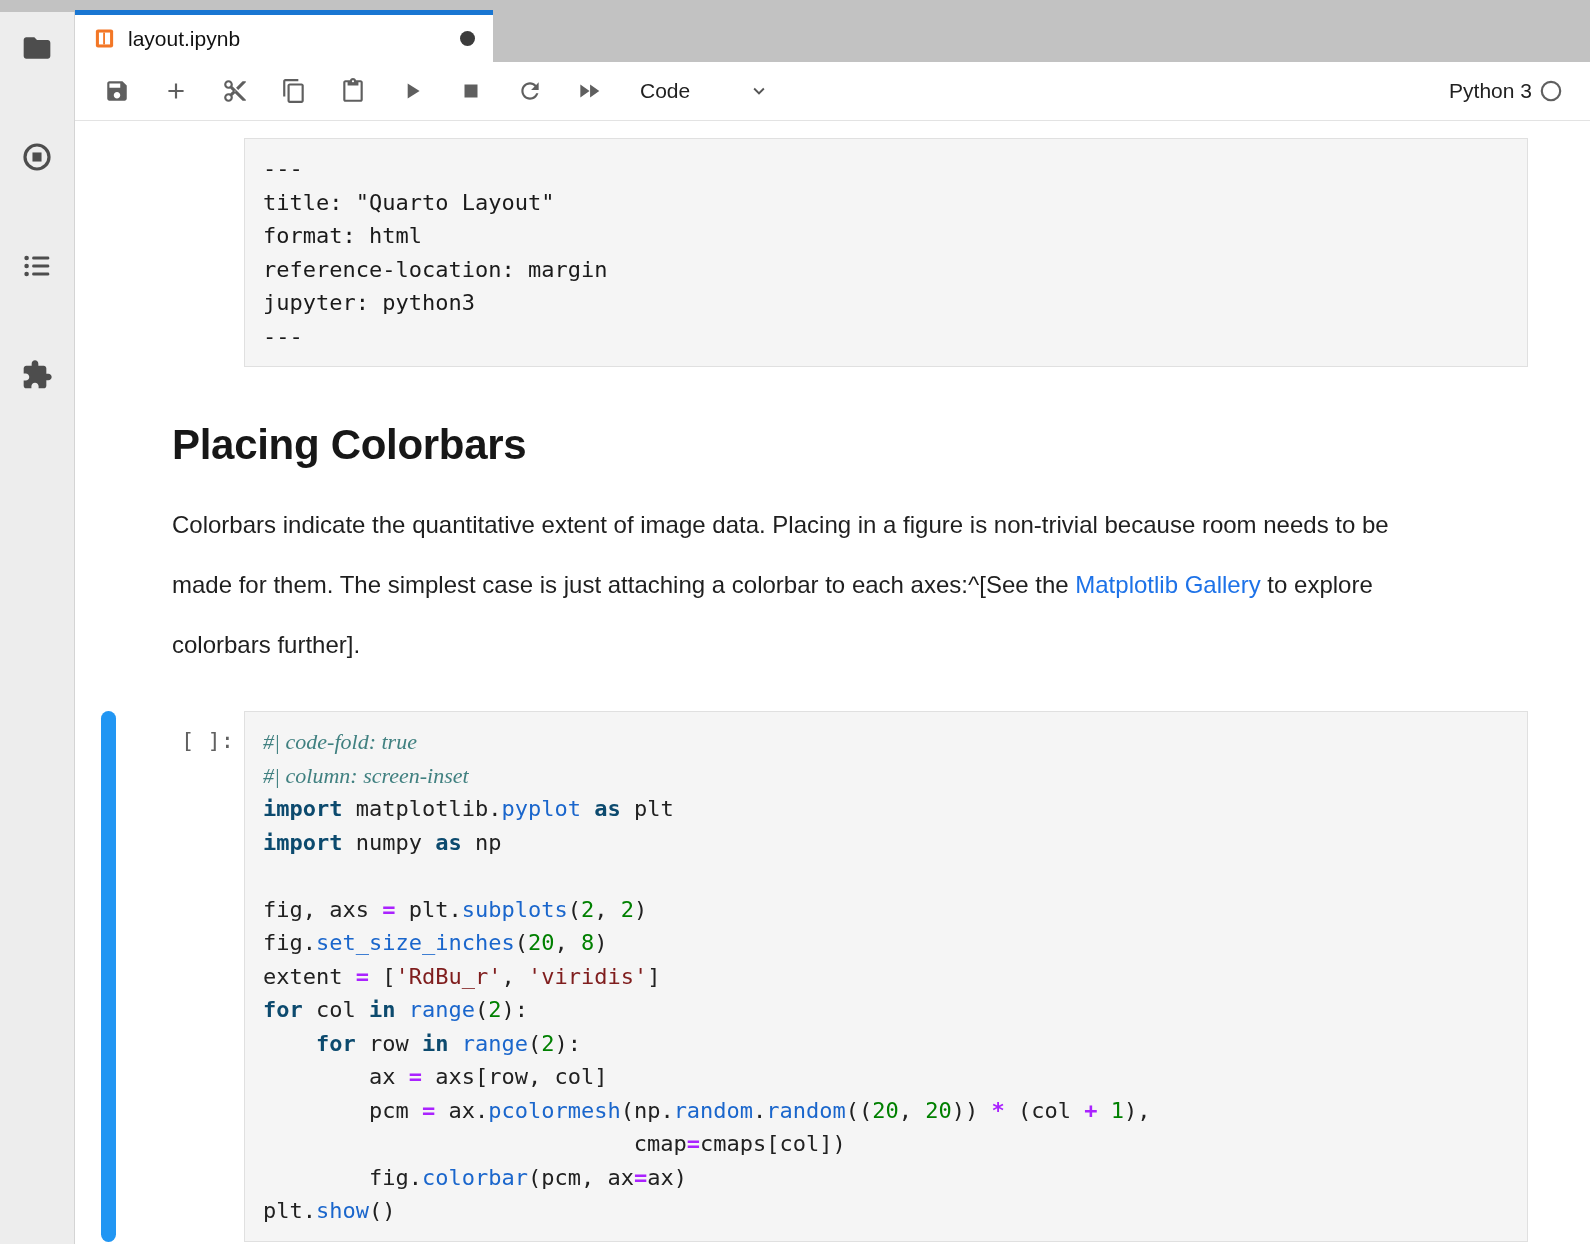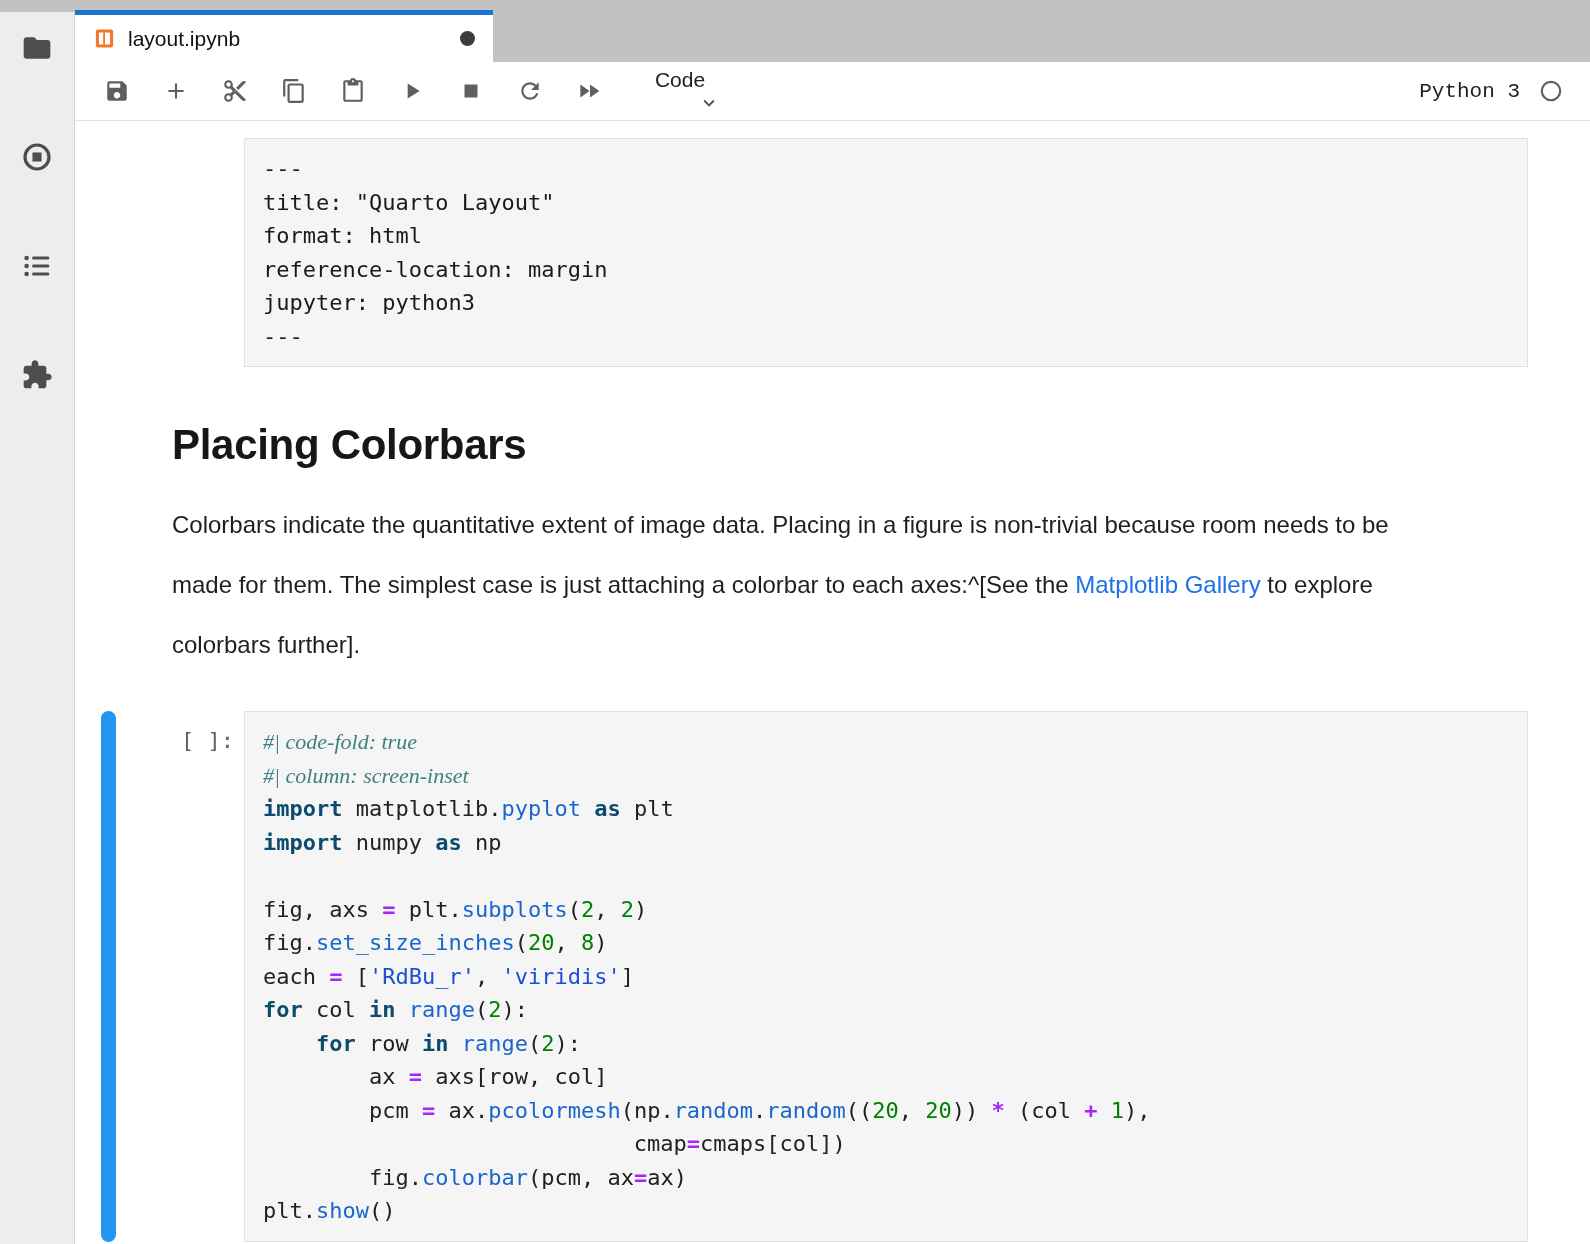--- a/index.html
+++ b/index.html
@@ -54,25 +54,25 @@
     padding: 0 26px 0 20px;
   }
   .tb-btn {
     width: 44px; height: 42px; margin-right: 15px;
     display: flex; align-items: center; justify-content: center;
     color: #5f5f5f; cursor: pointer; background: none; border: none; padding: 0;
   }
   .tb-btn svg { width: 26px; height: 26px; }
   .cell-type {
     margin-left: 14px; display: flex; align-items: center;
-    cursor: pointer; color: #212121; flex-direction: column;
+    cursor: pointer; color: #212121;
   }
   .cell-type-label { font-size: 21px; }
   .cell-type svg { width: 22px; height: 22px; margin-left: 58px; color: #555; }
-  .kernel { margin-left: auto; display: flex; align-items: center; gap: 18px; font-family: Liberation Mono, monospace; }
+  .kernel { margin-left: auto; display: flex; align-items: center; gap: 6px; }
   .kernel-name { font-size: 21px; color: #212121; cursor: pointer; }
   .kernel-status { width: 26px; height: 26px; color: #5f5f5f; cursor: pointer; display: inline-flex; }
 
   
   .notebook {
     position: absolute; left: 76px; top: 122px; right: 0; bottom: 0;
     background: #ffffff;
     padding: 16px 62px 0 0;
     overflow: hidden;
   }
@@ -119,21 +119,21 @@
   .code-editor { cursor: text; }
   .code-line {
     font-family: "DejaVu Sans Mono", monospace;
     font-size: 22px; line-height: 33.5px; min-height: 33.5px;
     white-space: pre; color: #212121;
   }
   .tok-pl  { color: #212121; }
   .tok-kw  { color: #0c4a6e; font-weight: bold; }
   .tok-fn  { color: #1a66cc; }
   .tok-num { color: #008000; }
-  .tok-str { color: #1d4ed8; }
+  .tok-str { color: #7f1d1d; }
   .tok-cm  { color: #408080; font-style: italic; font-family: Liberation Serif, serif; }
   .tok-op  { color: #aa22ff; font-weight: bold; }
 </style>
 </head>
 <body>
 
 <div class="chrome-bar"></div>
 
 <div class="tab">
   <span class="tab-icon">
@@ -266,21 +266,21 @@
     <div class="prompt">[ ]:</div>
     <div class="cell-box">
       <div class="code-editor">
           <div class="code-line"><span class="tok-cm">#| code-fold: true</span></div>
           <div class="code-line"><span class="tok-cm">#| column: screen-inset</span></div>
           <div class="code-line"><span class="tok-kw">import</span><span class="tok-pl"> matplotlib.</span><span class="tok-fn">pyplot</span><span class="tok-pl"> </span><span class="tok-kw">as</span><span class="tok-pl"> plt</span></div>
           <div class="code-line"><span class="tok-kw">import</span><span class="tok-pl"> numpy </span><span class="tok-kw">as</span><span class="tok-pl"> np</span></div>
           <div class="code-line"></div>
           <div class="code-line"><span class="tok-pl">fig, axs </span><span class="tok-op">=</span><span class="tok-pl"> plt.</span><span class="tok-fn">subplots</span><span class="tok-pl">(</span><span class="tok-num">2</span><span class="tok-pl">, </span><span class="tok-num">2</span><span class="tok-pl">)</span></div>
           <div class="code-line"><span class="tok-pl">fig.</span><span class="tok-fn">set_size_inches</span><span class="tok-pl">(</span><span class="tok-num">20</span><span class="tok-pl">, </span><span class="tok-num">8</span><span class="tok-pl">)</span></div>
-          <div class="code-line"><span class="tok-pl">each </span><span class="tok-op">=</span><span class="tok-pl"> [</span><span class="tok-str">'RdBu_r'</span><span class="tok-pl">, </span><span class="tok-str">'viridis'</span><span class="tok-pl">]</span></div>
+          <div class="code-line"><span class="tok-pl">extent </span><span class="tok-op">=</span><span class="tok-pl"> [</span><span class="tok-str">'RdBu_r'</span><span class="tok-pl">, </span><span class="tok-str">'viridis'</span><span class="tok-pl">]</span></div>
           <div class="code-line"><span class="tok-kw">for</span><span class="tok-pl"> col </span><span class="tok-kw">in</span><span class="tok-pl"> </span><span class="tok-fn">range</span><span class="tok-pl">(</span><span class="tok-num">2</span><span class="tok-pl">):</span></div>
           <div class="code-line"><span class="tok-pl">    </span><span class="tok-kw">for</span><span class="tok-pl"> row </span><span class="tok-kw">in</span><span class="tok-pl"> </span><span class="tok-fn">range</span><span class="tok-pl">(</span><span class="tok-num">2</span><span class="tok-pl">):</span></div>
           <div class="code-line"><span class="tok-pl">        ax </span><span class="tok-op">=</span><span class="tok-pl"> axs[row, col]</span></div>
           <div class="code-line"><span class="tok-pl">        pcm </span><span class="tok-op">=</span><span class="tok-pl"> ax.</span><span class="tok-fn">pcolormesh</span><span class="tok-pl">(np.</span><span class="tok-fn">random</span><span class="tok-pl">.</span><span class="tok-fn">random</span><span class="tok-pl">((</span><span class="tok-num">20</span><span class="tok-pl">, </span><span class="tok-num">20</span><span class="tok-pl">)) </span><span class="tok-op">*</span><span class="tok-pl"> (col </span><span class="tok-op">+</span><span class="tok-pl"> </span><span class="tok-num">1</span><span class="tok-pl">),</span></div>
           <div class="code-line"><span class="tok-pl">                            cmap</span><span class="tok-op">=</span><span class="tok-pl">cmaps[col])</span></div>
           <div class="code-line"><span class="tok-pl">        fig.</span><span class="tok-fn">colorbar</span><span class="tok-pl">(pcm, ax</span><span class="tok-op">=</span><span class="tok-pl">ax)</span></div>
           <div class="code-line"><span class="tok-pl">plt.</span><span class="tok-fn">show</span><span class="tok-pl">()</span></div>
         </div>
     </div>
   </div>

